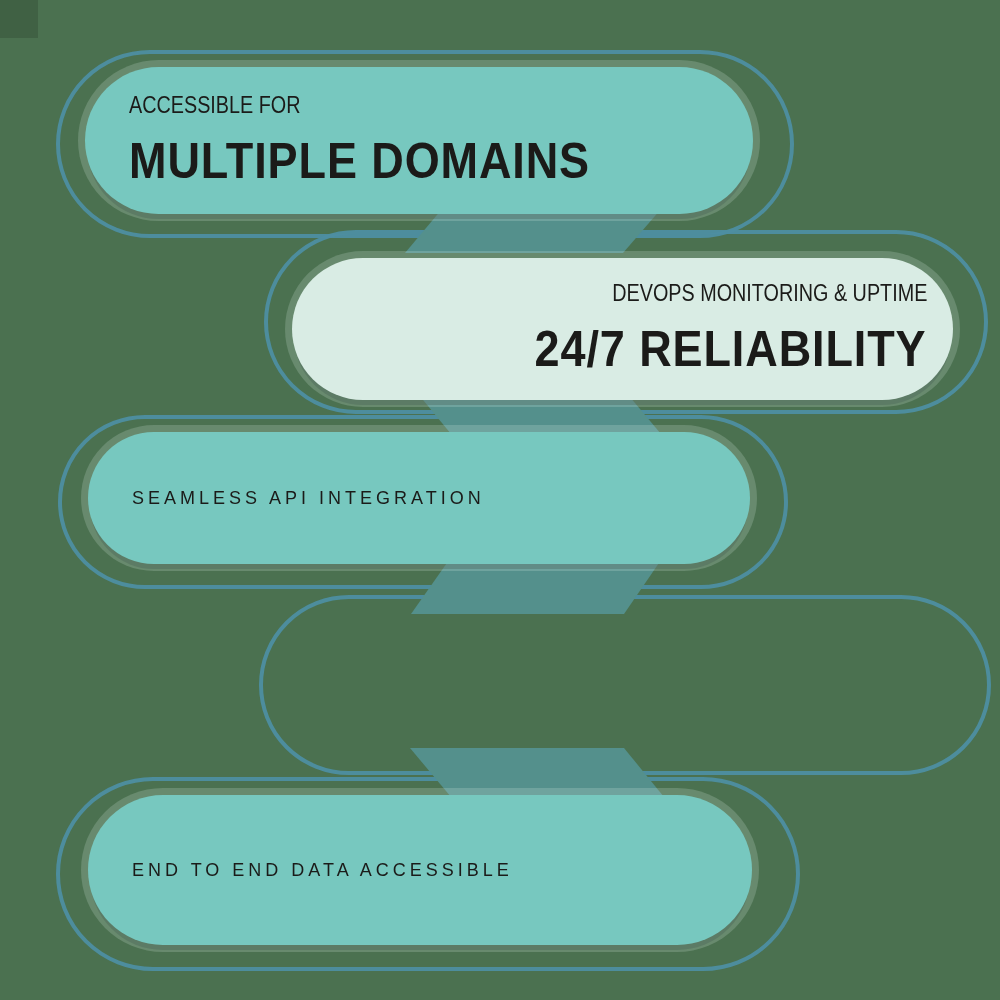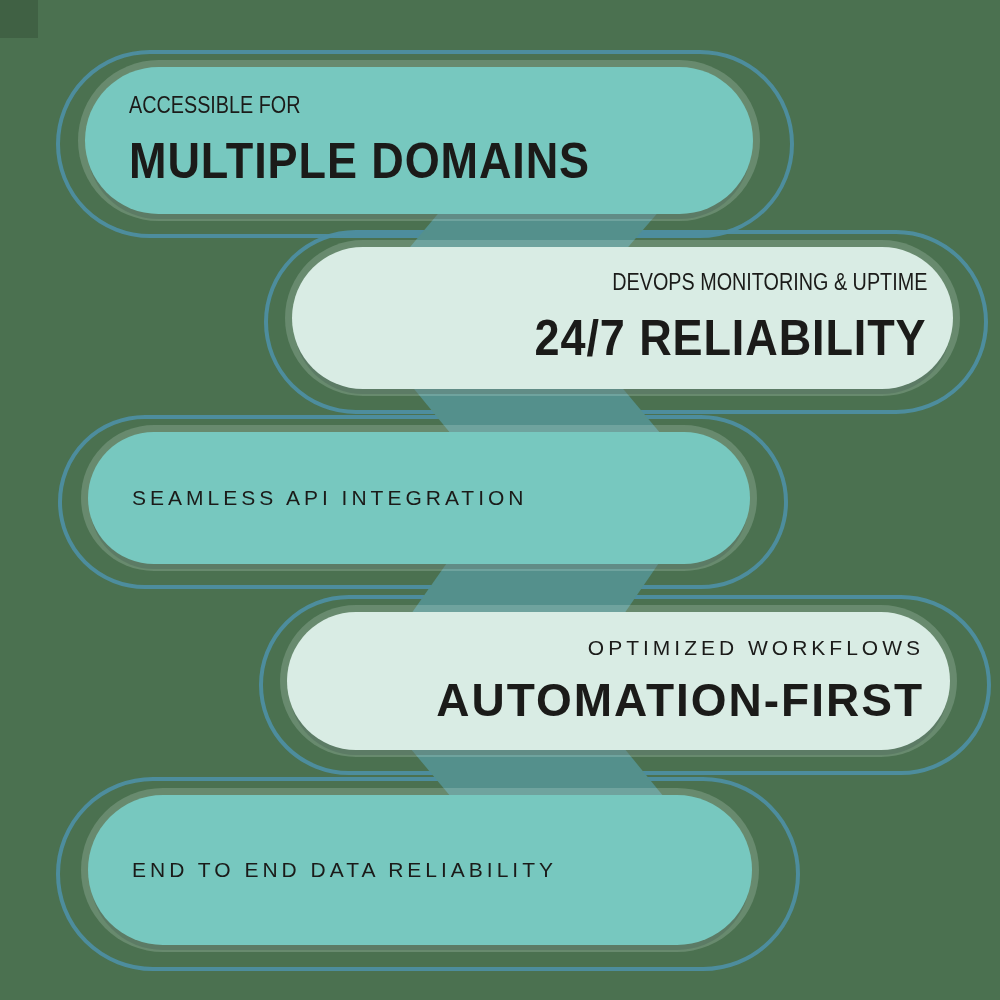--- a/index.html
+++ b/index.html
@@ -48,41 +48,41 @@
   
   .pill{
     position:absolute;
     border-radius:999px;
     z-index:3;
     display:flex;flex-direction:column;justify-content:center;
     gap:13px;
     box-shadow:0 0 0 7px rgba(222,238,229,0.20), 0 7px 0 -2px rgba(30,56,46,0.32);
   }
   .teal{background:var(--capsule_teal);}
-  .mint{background:var(--capsule_mint);}
+  .mint{background:var(--capsule_mint);margin-top:11px;}
   .left{align-items:flex-start;padding-left:44px;text-align:left;}
   .right{align-items:flex-end;padding-right:26px;text-align:right;}
   .c1{left:85px;top:67px;width:624px;height:147px;}
   .c2{left:292px;top:247px;width:635px;height:142px;}
   .c3{left:88px;top:432px;width:618px;height:132px;}
   .c4{left:287px;top:612px;width:637px;height:138px;}
   .c5{left:88px;top:795px;width:620px;height:150px;}
   .label{
     color:var(--text_dark);
     font-size:21px;font-weight:500;
     white-space:nowrap;
   }
   .condensed .label{
     font-size:23px;
     transform:scaleX(.86);
   }
   .condensed.left .label{transform-origin:left center;}
   .condensed.right .label{transform-origin:right center;}
   .spaced .label{
-    font-size:21px;font-weight:400;letter-spacing:4px;text-align:center;
+    font-size:18px;font-weight:400;letter-spacing:4px;text-align:center;
   }
   .title{
     color:var(--text_dark);
     font-weight:bold;
     font-size:47px;
     letter-spacing:1px;
     white-space:nowrap;
   }
   .condensed .title{
     font-size:50px;
@@ -117,22 +117,18 @@
 
   <div class="pill c2 mint right condensed">
     <div class="label">DEVOPS MONITORING &amp; UPTIME</div>
     <div class="title">24/7 RELIABILITY</div>
   </div>
 
   <div class="pill c3 teal left spaced">
     <div class="label">SEAMLESS API INTEGRATION</div>
   </div>
 
-  <div class="pill c4 mint right spaced">
-    <div class="label">OPTIMIZED WORKFLOWS</div>
-    <div class="title">AUTOMATION-FIRST</div>
-  </div>
 
   <div class="pill c5 teal left spaced">
-    <div class="label">END TO END DATA RELIABILITY</div>
+    <div class="label">END TO END DATA ACCESSIBLE</div>
   </div>
 
 </div>
 
 </body></html>

